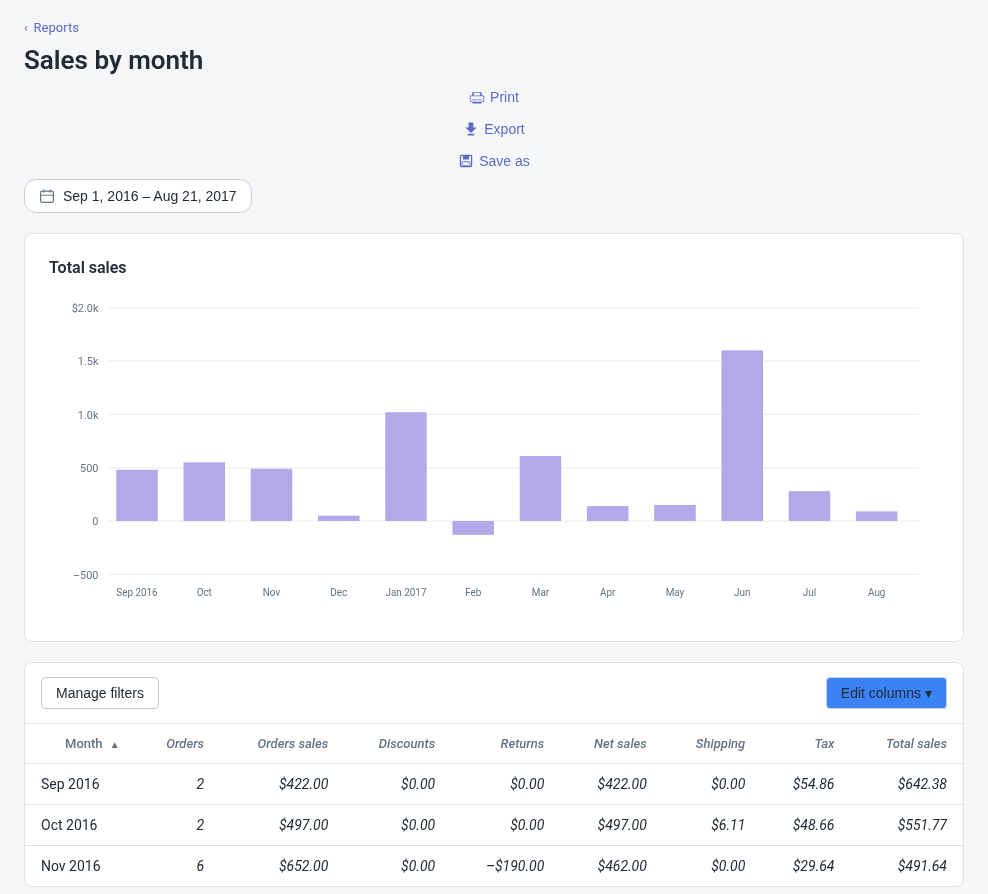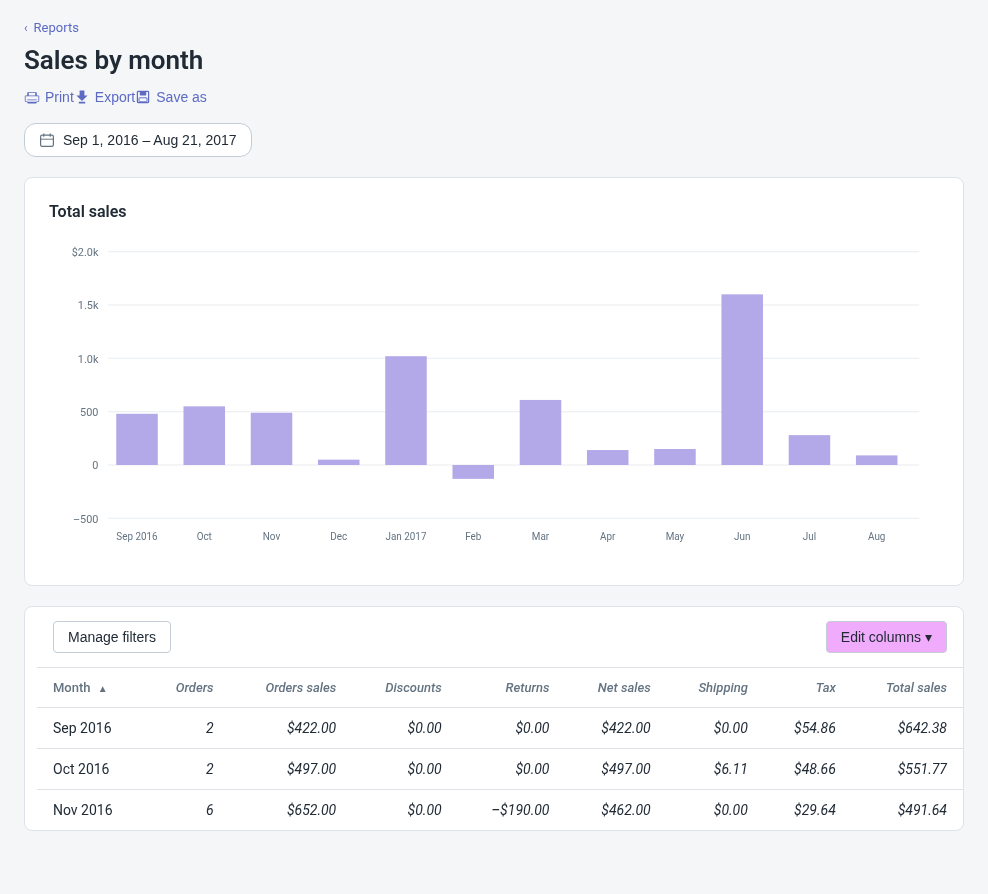--- a/index.html
+++ b/index.html
@@ -29,21 +29,23 @@
     }
     .page-title {
       font-size: 26px;
       font-weight: 600;
       color: #212b36;
       margin-bottom: 14px;
     }
     .toolbar {
       display: flex;
       align-items: center;
-      margin-bottom: 18px;
+      gap: 16px;
+      margin-bottom: 10px;
+      flex-direction: column;
     }
     .toolbar-btn {
       display: flex;
       align-items: center;
       gap: 5px;
       background: none;
       border: none;
       color: #5c6ac4;
       font-size: 14px;
       cursor: pointer;
@@ -85,21 +87,20 @@
     }
     .chart-svg {
       width: 100%;
       height: 100%;
     }
     .table-card {
       background: #fff;
       border-radius: 8px;
       border: 1px solid #dfe3e8;
       overflow: hidden;
-      padding-left: 12px;
     }
     .table-toolbar {
       display: flex;
       justify-content: space-between;
       align-items: center;
       padding: 14px 16px;
       border-bottom: 1px solid #dfe3e8;
     }
     .manage-filters-btn {
       border: 1px solid #c4cdd5;
@@ -107,35 +108,35 @@
       padding: 7px 14px;
       background: #fff;
       color: #212b36;
       font-size: 14px;
       cursor: pointer;
     }
     .edit-columns-btn {
       border: 1px solid #c4cdd5;
       border-radius: 4px;
       padding: 7px 14px;
-      background: #f0abfc;
+      background: #3b82f6;
       color: #212b36;
       font-size: 14px;
       cursor: pointer;
       display: flex;
       align-items: center;
       gap: 4px;
     }
     table {
       width: 100%;
       border-collapse: collapse;
     }
     th {
       padding: 12px 16px;
-      text-align: left;
+      text-align: right;
       font-size: 13px;
       font-weight: 500;
       color: #637381;
       border-bottom: 1px solid #dfe3e8;
       background: #fff;
     }
     th:not(:first-child), td:not(:first-child) {
       text-align: right;
       font-style: italic;
     }

